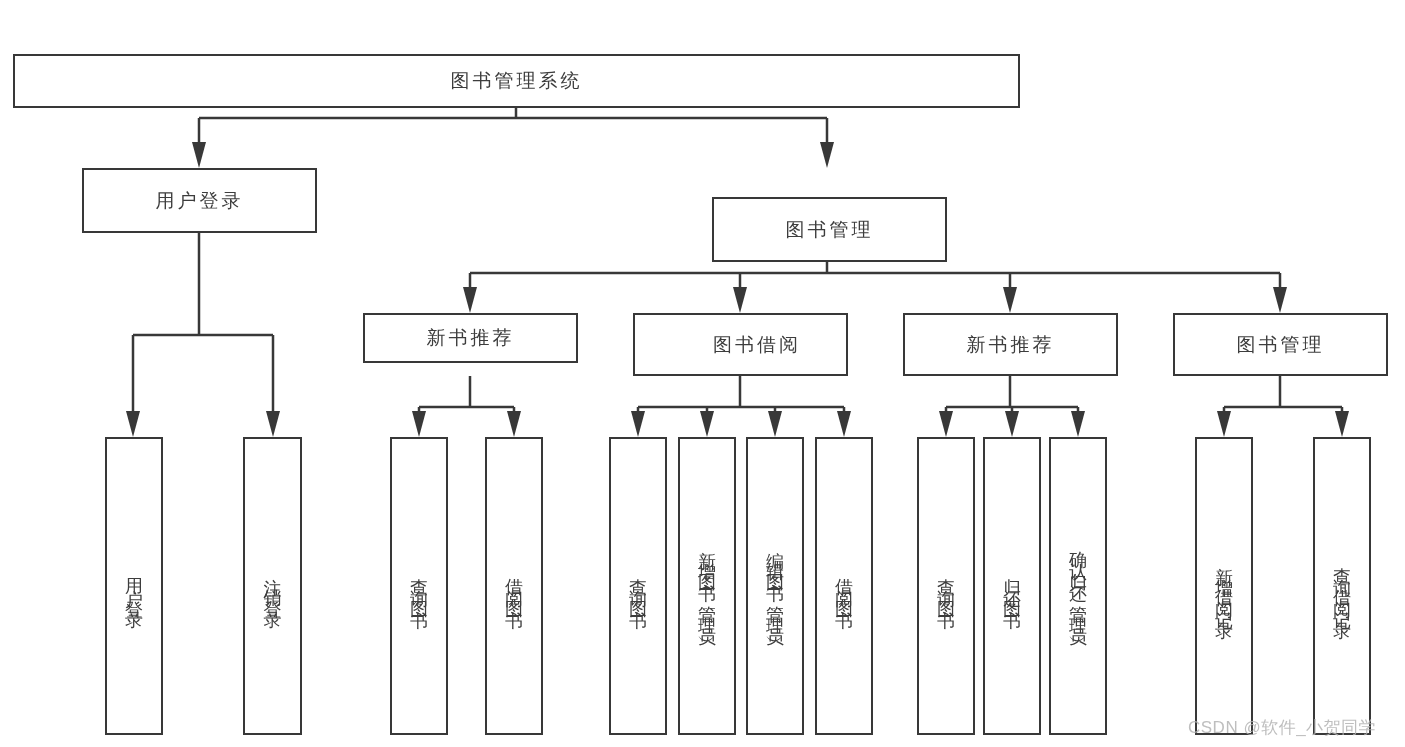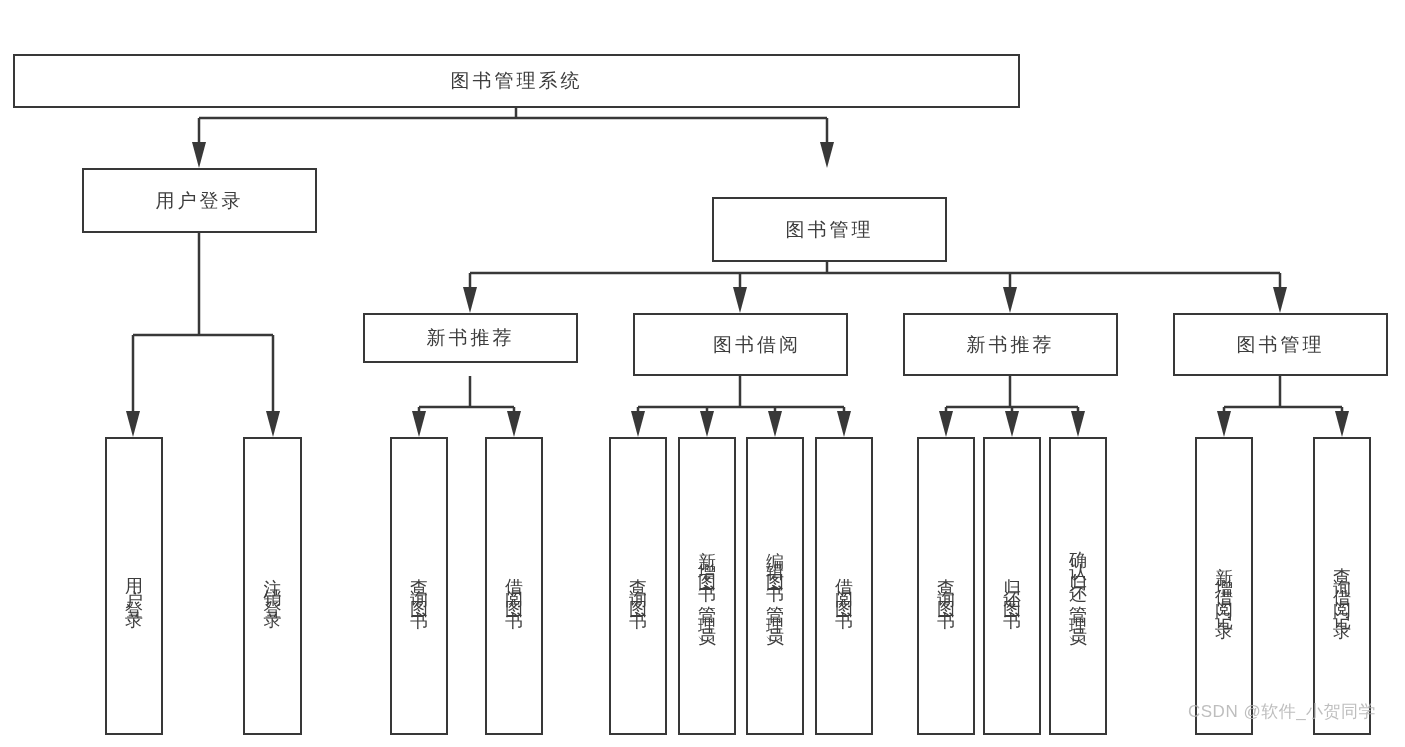--- a/index.html
+++ b/index.html
@@ -28,21 +28,21 @@
     writing-mode: vertical-rl;
     text-orientation: mixed;
     font-size: 18px;
     letter-spacing: 11px;
     line-height: 1;
     white-space: nowrap;
   }
   .watermark {
     position: absolute;
     left: 1188px;
-    top: 700px;
+    top: 716px;
     font-size: 17px;
     letter-spacing: 0.5px;
     color: #b3b3b3;
     opacity: 0.85;
     white-space: nowrap;
     z-index: 5;
   }
 </style>
 </head>
 <body>

